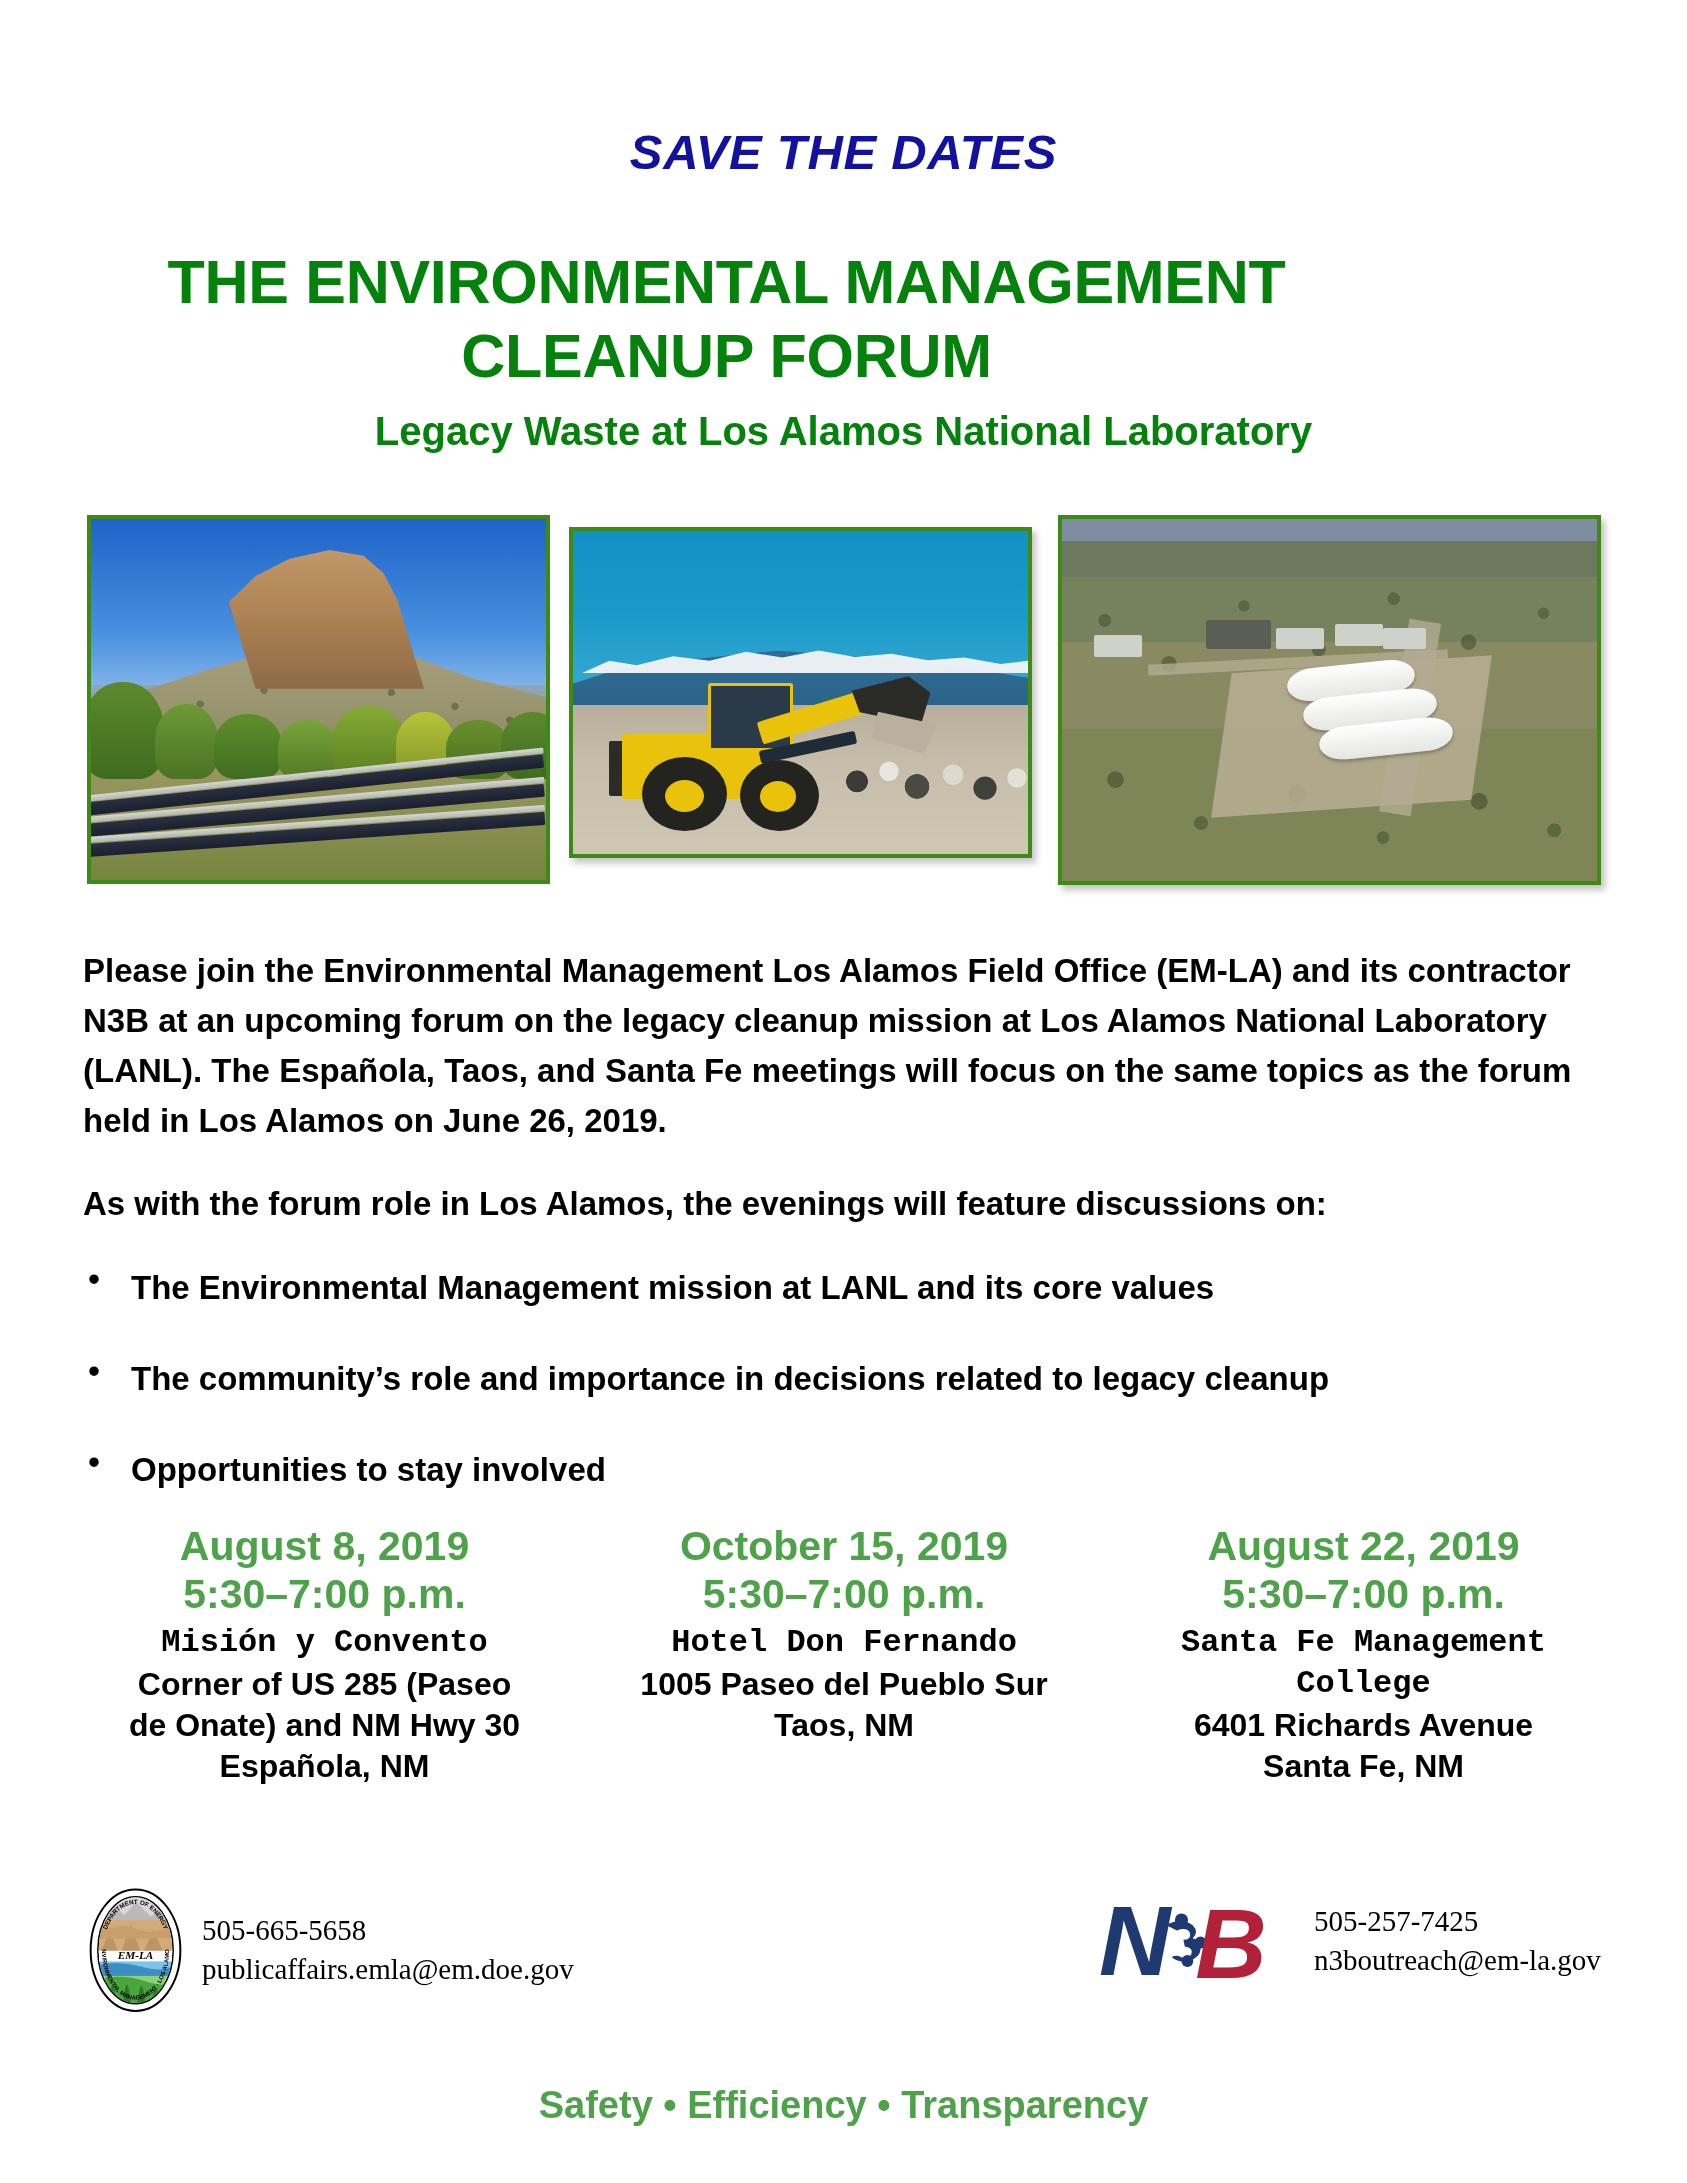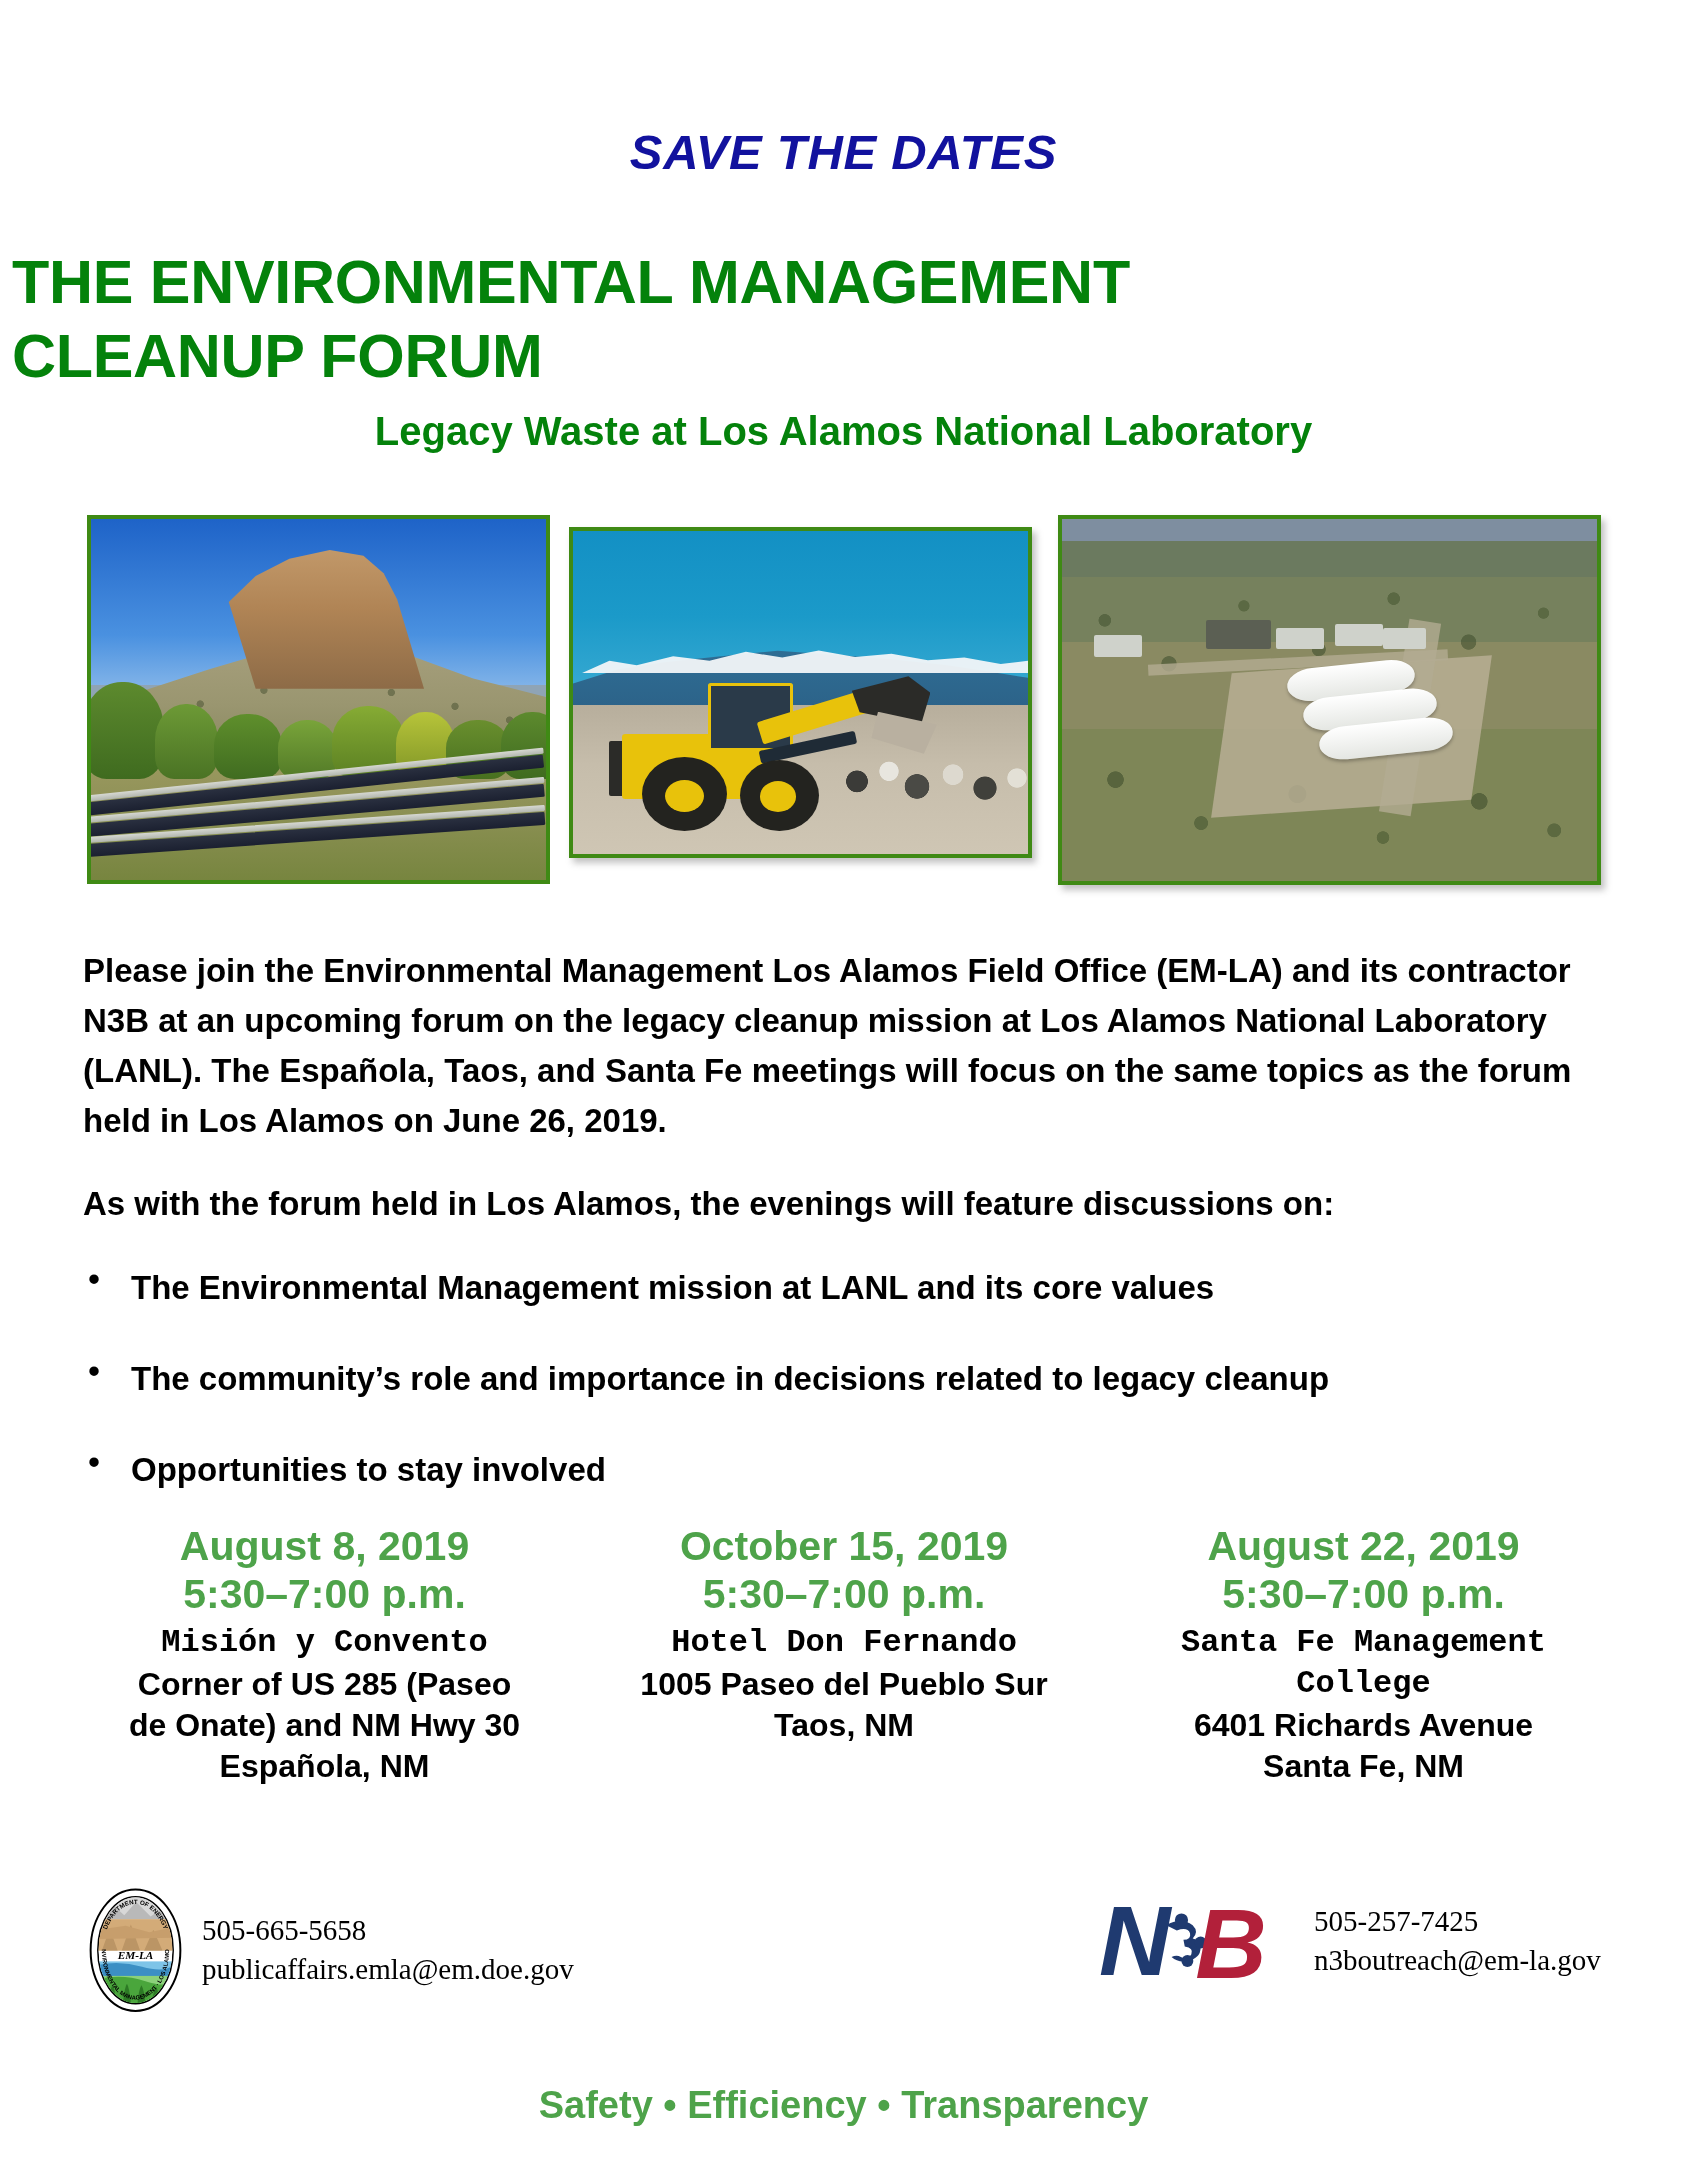--- a/index.html
+++ b/index.html
@@ -31,23 +31,23 @@
     text-align: center;
     font-size: 49px;
     font-weight: bold;
     font-style: italic;
     letter-spacing: 0.7px;
     color: #12129e;
   }
   .main-title {
     position: absolute;
     top: 245px;
-    left: 12px;
+    left: 0;
     width: 1453px;
-    text-align: left;
+    text-align: center;
     font-size: 61px;
     font-weight: bold;
     line-height: 1.22;
     color: #04820b;
     letter-spacing: -0.3px;
   }
   .subtitle {
     position: absolute;
     top: 409px;
     left: 0;
@@ -399,21 +399,21 @@
         <div class="p3-dome" style="left:45%; top:48%; width:25%; height:9%;  transform:rotate(-6deg);"></div>
         <div class="p3-dome" style="left:48%; top:56%; width:25%; height:9%;  transform:rotate(-6deg);"></div>
       </div>
     </div>
 
   </div>
 
   <div class="body-copy">
     <p class="para">Please join the Environmental Management Los Alamos Field Office (EM-LA) and its contractor N3B at an upcoming forum on the legacy cleanup mission at Los Alamos National Laboratory (LANL). The Española, Taos, and Santa Fe meetings will focus on the same topics as the forum held in Los Alamos on June 26, 2019.</p>
 
-    <p class="lead-2">As with the forum held in Los Alamos, the evenings will feature discussions on:</p>
+    <p class="lead-2">As with the forum role in Los Alamos, the evenings will feature discussions on:</p>
 
     <ul class="bullets">
       <li>
         <span class="bdot">•</span>
         <span>The Environmental Management mission at LANL and its core values</span>
       </li>
       <li>
         <span class="bdot">•</span>
         <span>The community’s role and importance in decisions related to legacy cleanup</span>
       </li>

